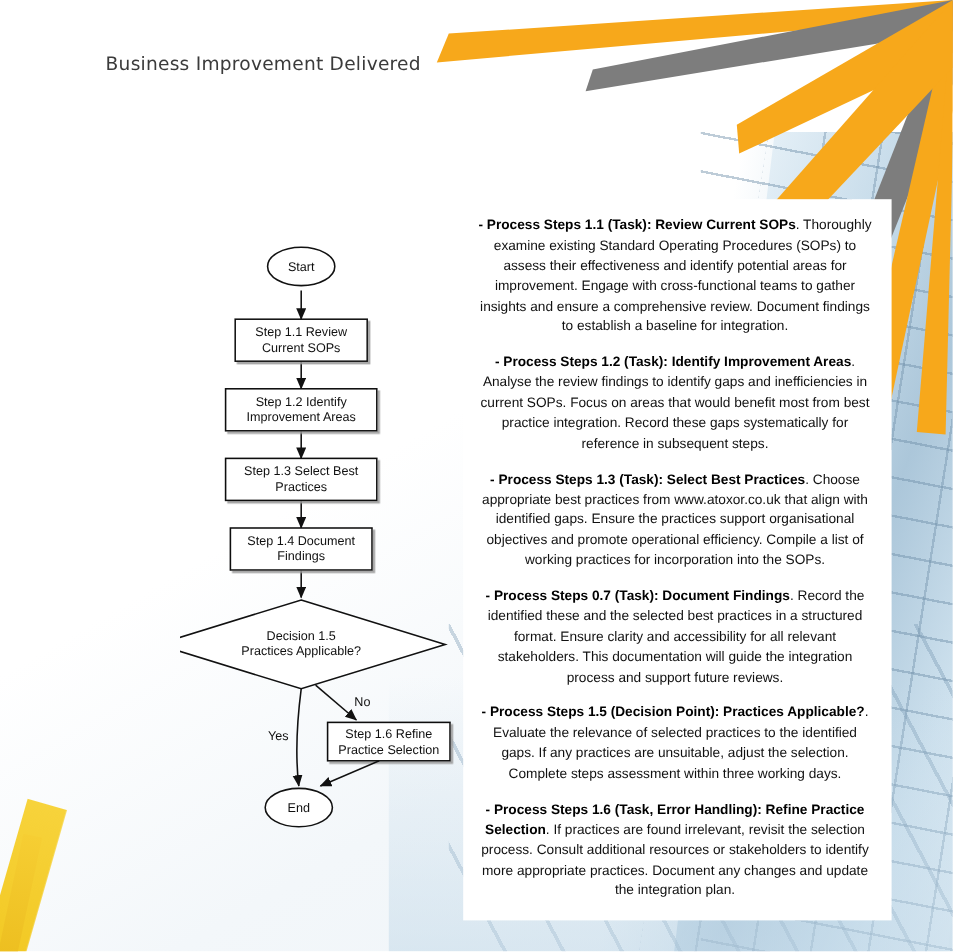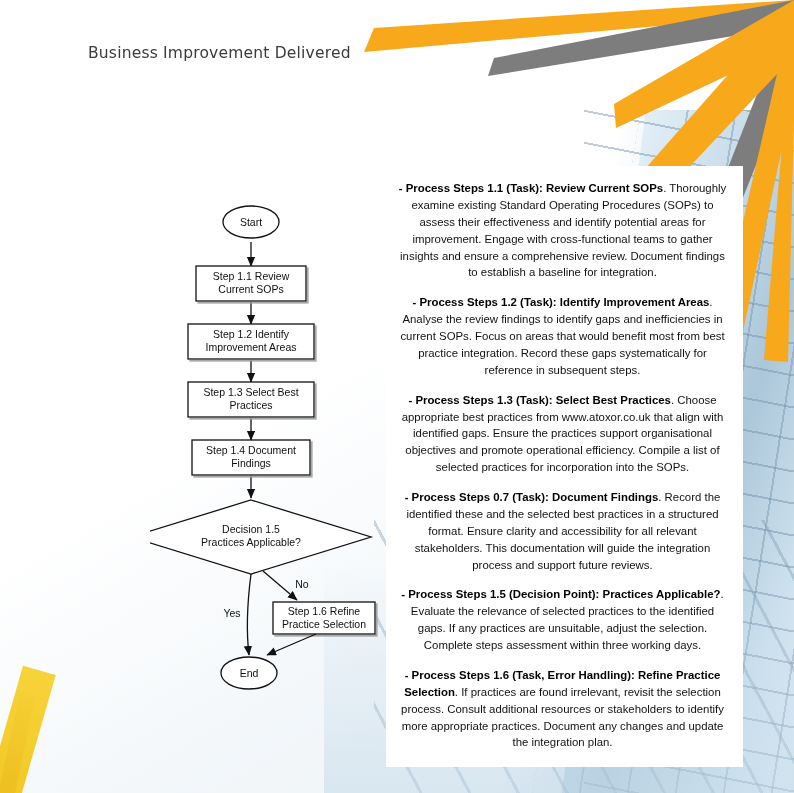--- a/index.html
+++ b/index.html
@@ -323,21 +323,21 @@
   </div>
 
   <div class="panel">
     <p class="para">
       <b>- Process Steps 1.1 (Task): Review Current SOPs</b><span>. Thoroughly examine existing Standard Operating Procedures (SOPs) to assess their effectiveness and identify potential areas for improvement. Engage with cross-functional teams to gather insights and ensure a comprehensive review. Document findings to establish a baseline for integration.</span>
     </p>
     <p class="para">
       <b>- Process Steps 1.2 (Task): Identify Improvement Areas</b><span>. Analyse the review findings to identify gaps and inefficiencies in current SOPs. Focus on areas that would benefit most from best practice integration. Record these gaps systematically for reference in subsequent steps.</span>
     </p>
     <p class="para">
-      <b>- Process Steps 1.3 (Task): Select Best Practices</b><span>. Choose appropriate best practices from www.atoxor.co.uk that align with identified gaps. Ensure the practices support organisational objectives and promote operational efficiency. Compile a list of selected practices for incorporation into the SOPs.</span>
+      <b>- Process Steps 1.3 (Task): Select Best Practices</b><span>. Choose appropriate best practices from www.atoxor.co.uk that align with identified gaps. Ensure the practices support organisational objectives and promote operational efficiency. Compile a list of working practices for incorporation into the SOPs.</span>
     </p>
     <p class="para">
       <b>- Process Steps 0.7 (Task): Document Findings</b><span>. Record the identified these and the selected best practices in a structured format. Ensure clarity and accessibility for all relevant stakeholders. This documentation will guide the integration process and support future reviews.</span>
     </p>
     <p class="para">
       <b>- Process Steps 1.5 (Decision Point): Practices Applicable?</b><span>. Evaluate the relevance of selected practices to the identified gaps. If any practices are unsuitable, adjust the selection. Complete steps assessment within three working days.</span>
     </p>
     <p class="para">
       <b>- Process Steps 1.6 (Task, Error Handling): Refine Practice Selection</b><span>. If practices are found irrelevant, revisit the selection process. Consult additional resources or stakeholders to identify more appropriate practices. Document any changes and update the integration plan.</span>
     </p>

